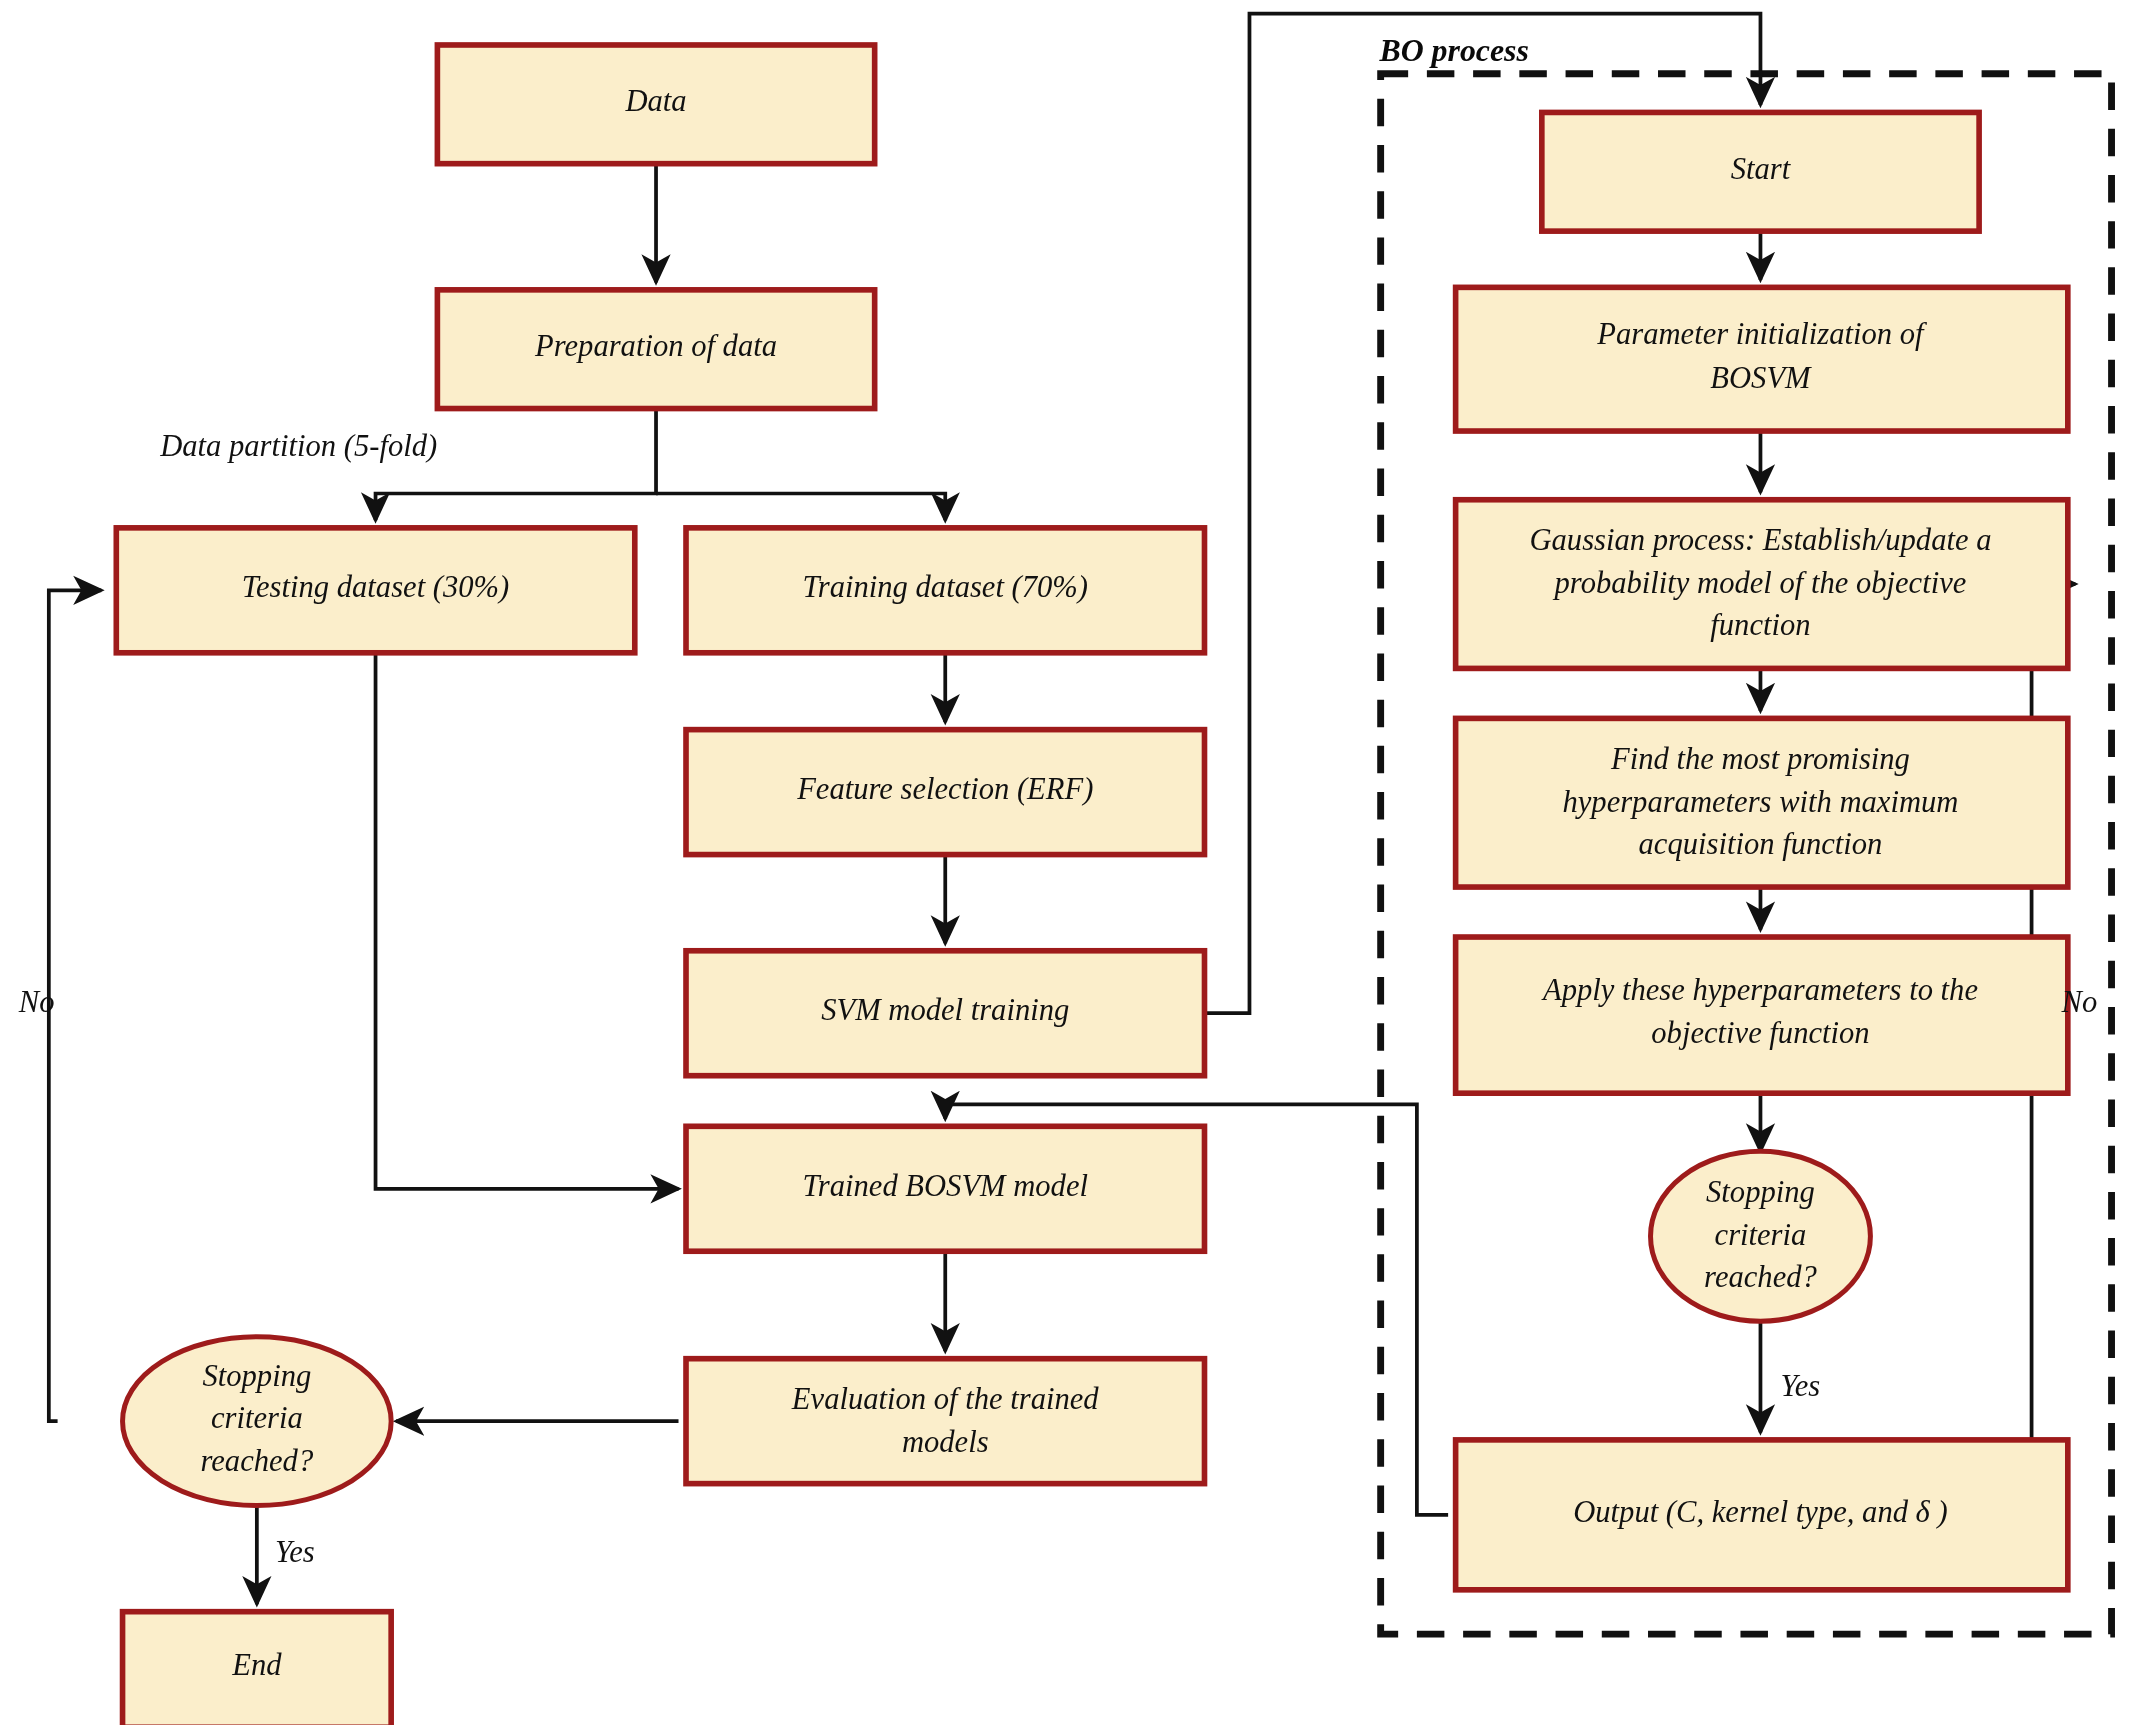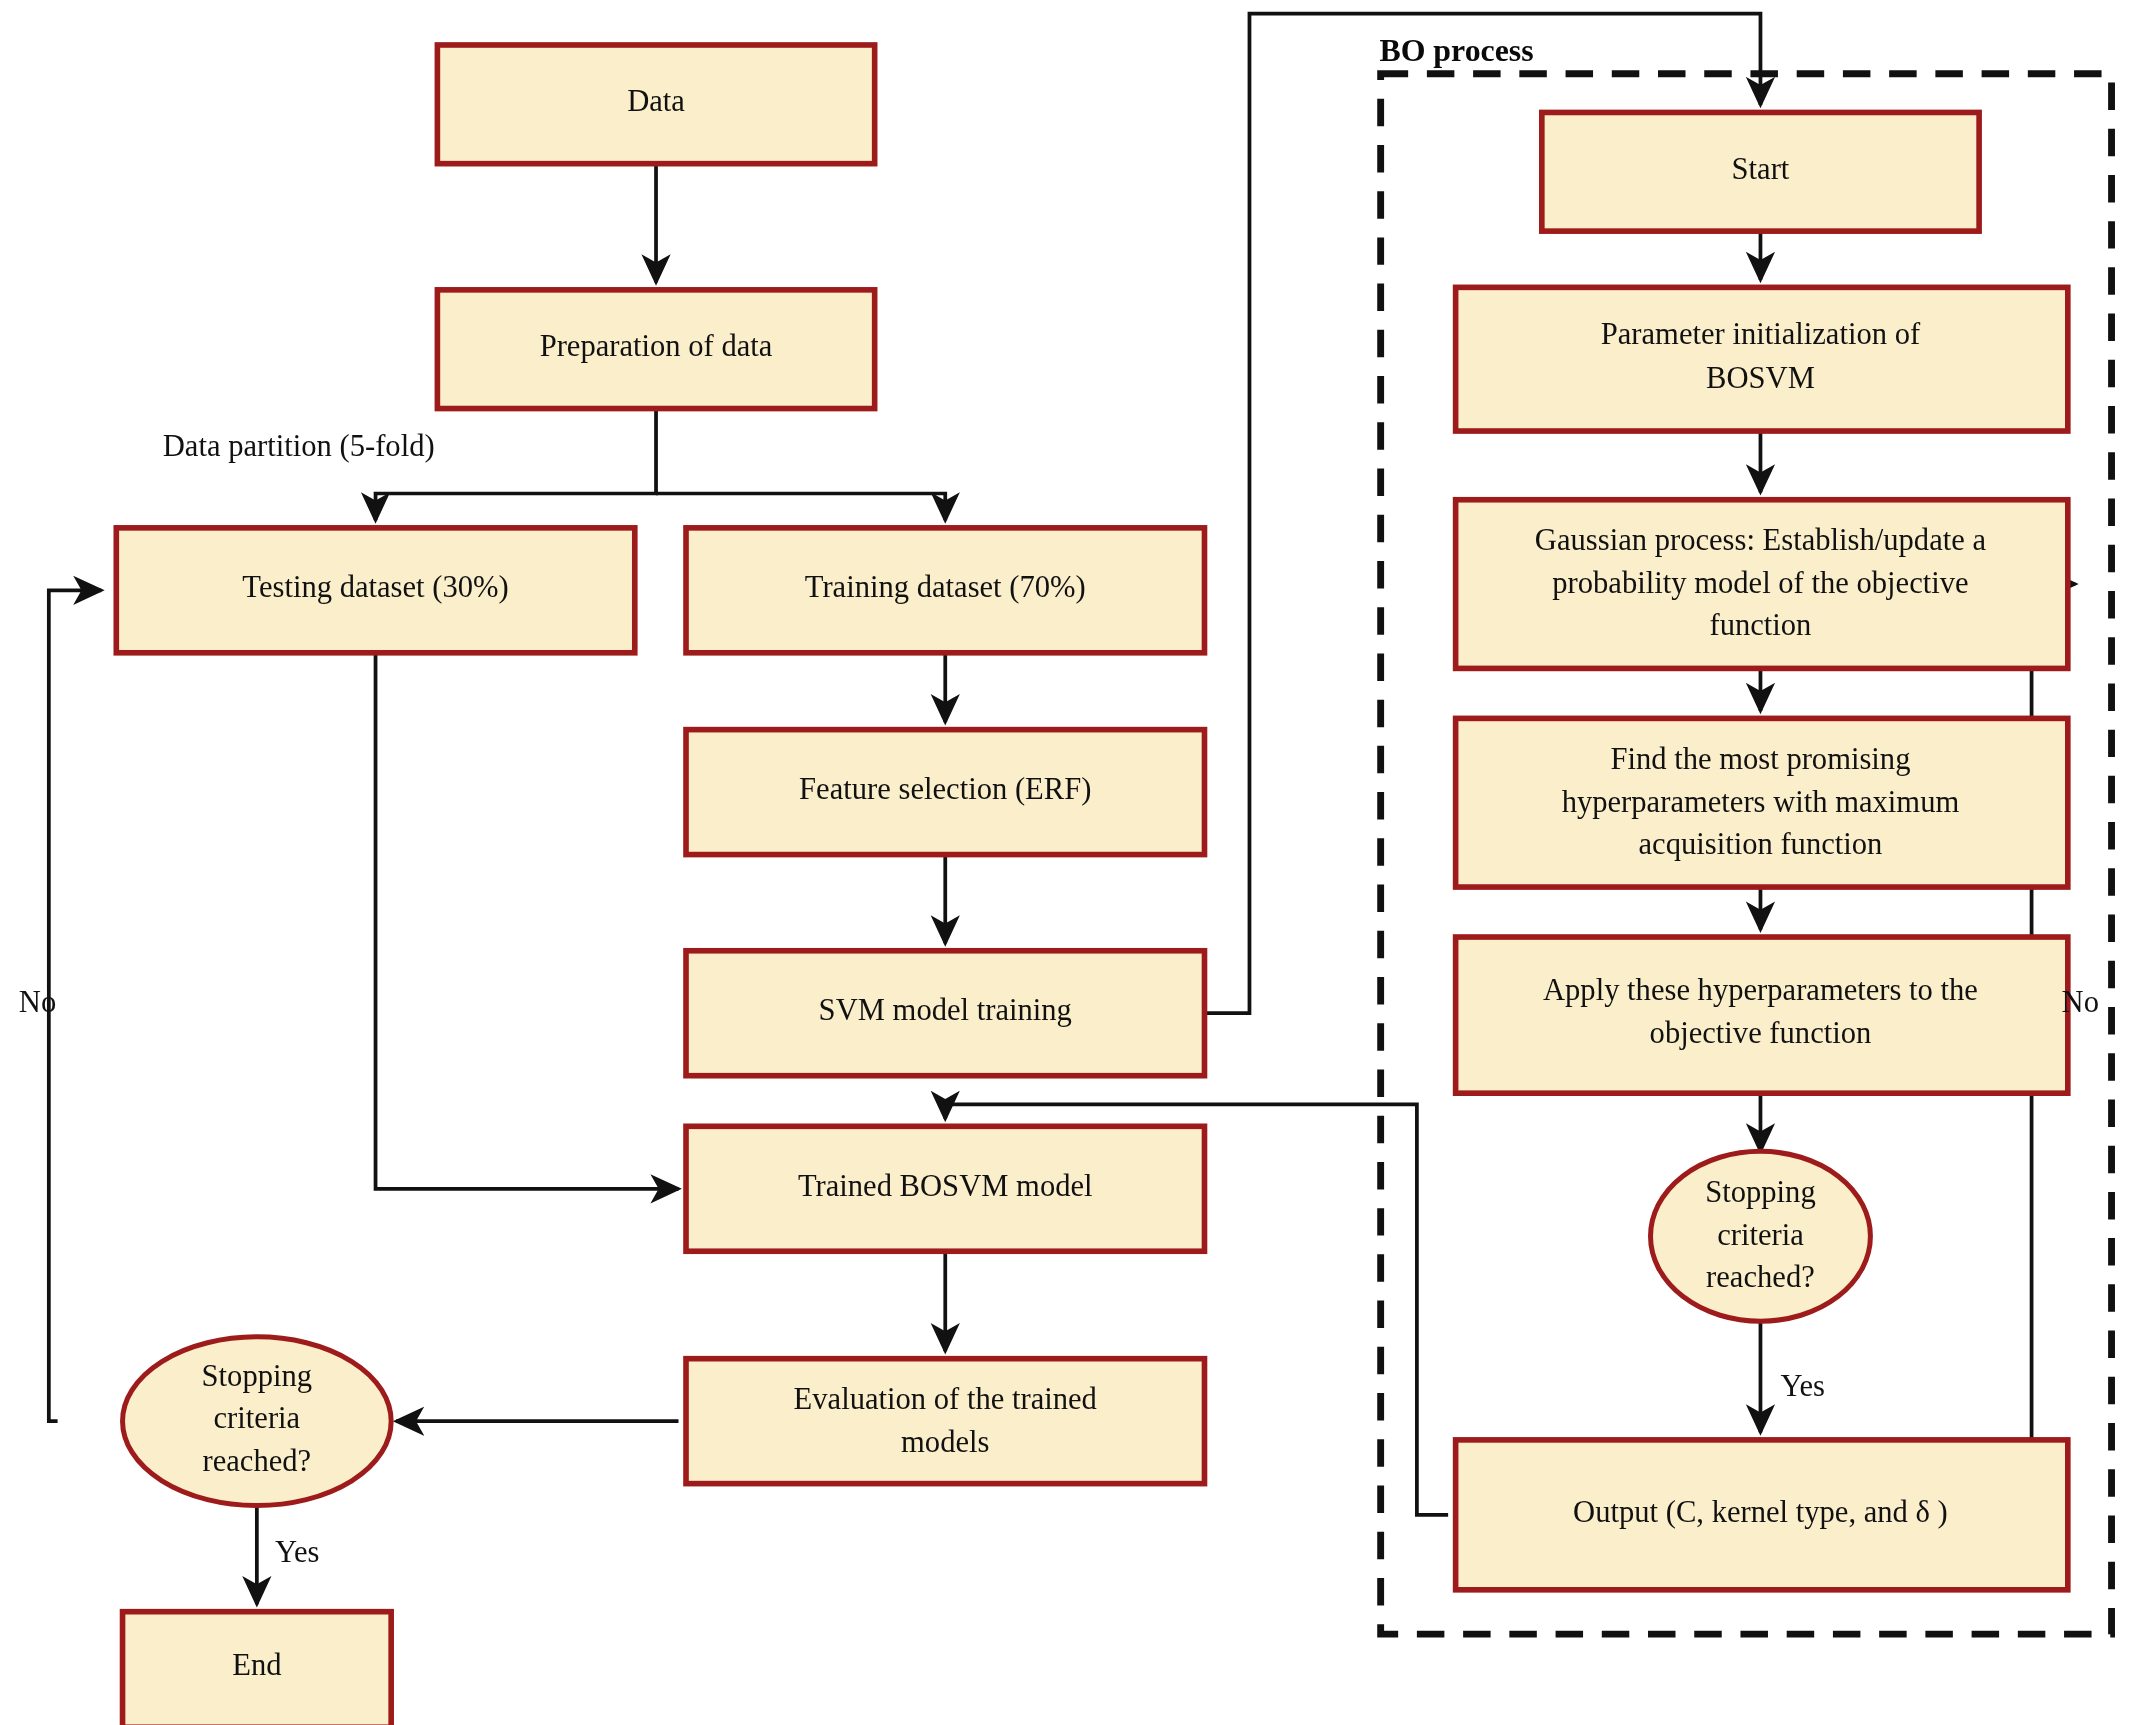--- a/index.html
+++ b/index.html
@@ -1,17 +1,17 @@
 <!DOCTYPE html>
 <html style="font-size:10px"><head>
 <meta charset="utf-8">
 <style>
   html,body{margin:0;padding:0;background:#ffffff;}
   body{font-family:"Liberation Serif", serif;}
-  #stage{position:relative;width:2126px;height:1726px;background:#fff;overflow:hidden;}
+  #stage{position:relative;width:2126px;height:1726px;background:#fff;overflow:hidden;font-style:italic;}
   svg.flow{position:absolute;inset:0;width:2151px;height:1726px;display:block;}
   .nodeText{font-family:"Liberation Serif", serif;fill:#111111;font-size:49px;text-anchor:middle;dominant-baseline:middle;}
   .edgeLabel{font-family:"Liberation Serif", serif;fill:#111111;font-size:49px;}
   .groupLabel{font-family:"Liberation Serif", serif;fill:#0a0a0a;font-size:51px;font-weight:bold;}
   .boxRect{fill:#FBEECB;stroke:#9E1B1B;stroke-width:9;}
   .ellipseShape{fill:#FBEECB;stroke:#9E1B1B;stroke-width:8;}
   .link{fill:none;stroke:#111111;stroke-width:6;}
   .dashbox{fill:none;stroke:#111111;stroke-width:11;stroke-dasharray:44 30;}
 </style>
 </head>

